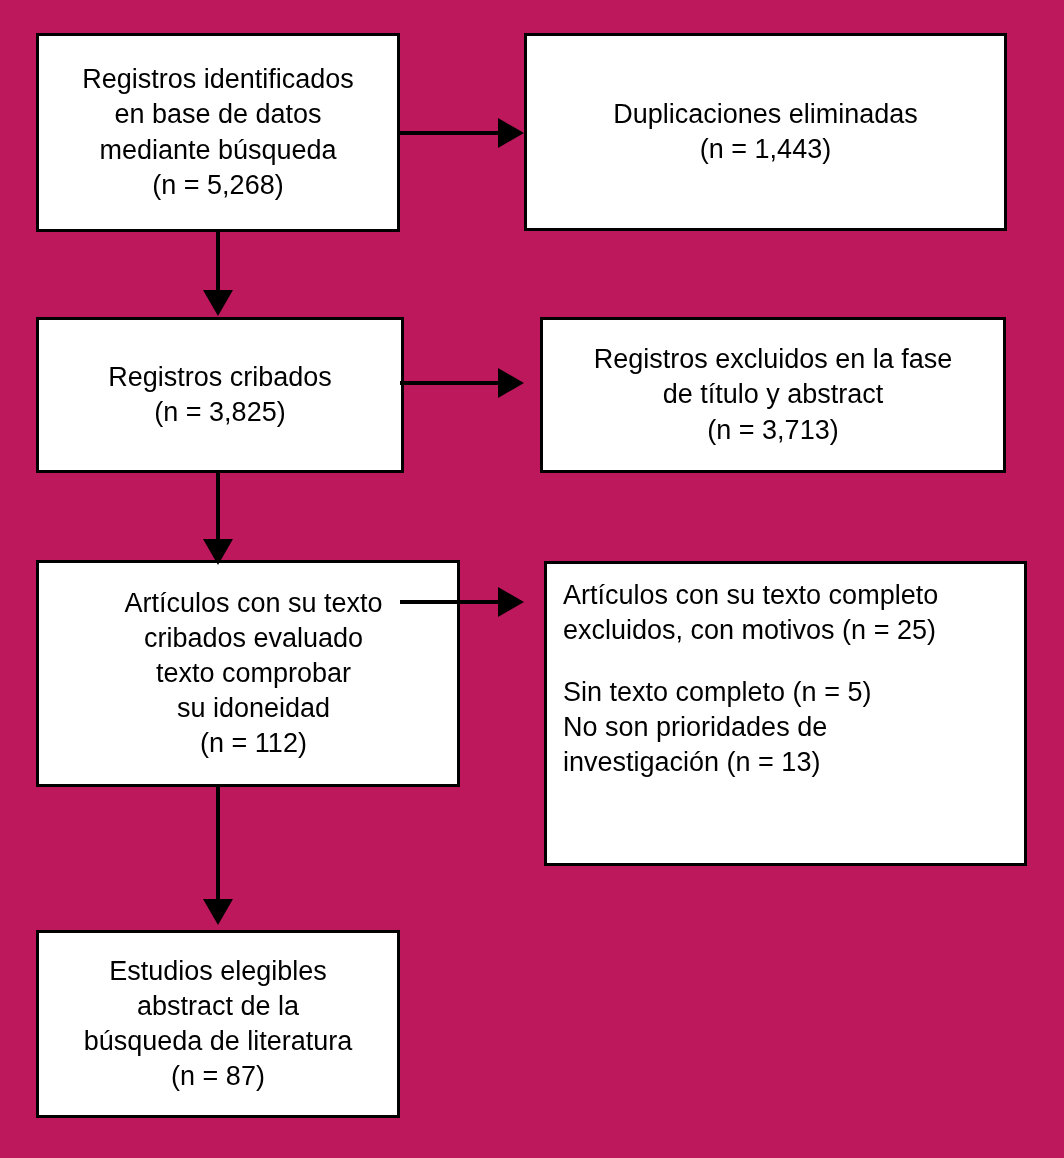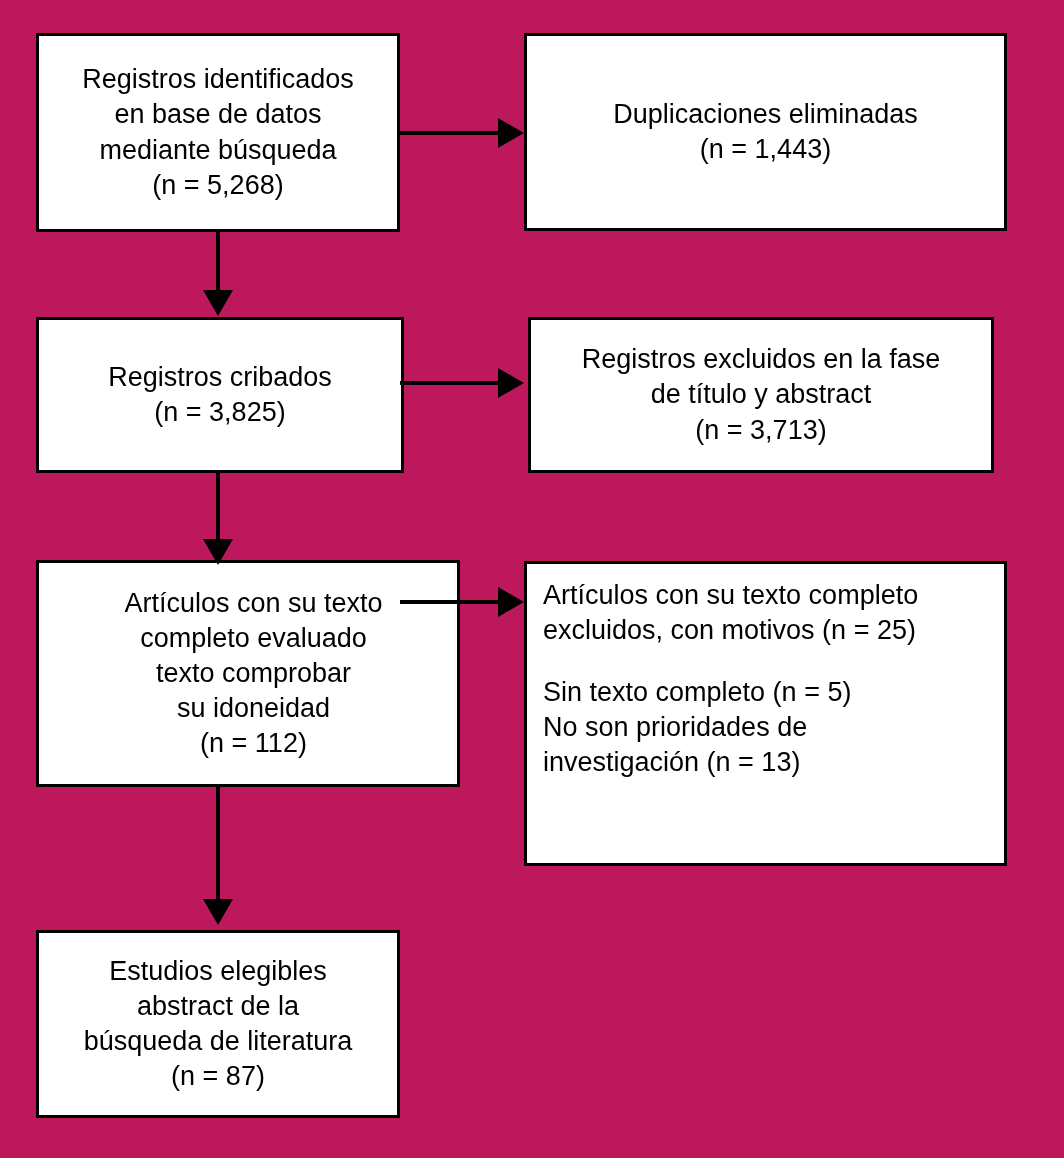--- a/index.html
+++ b/index.html
@@ -45,23 +45,23 @@
   }
   .spacer-line {
     display: block;
     height: 27px;
   }
 
   
   #box-identified   { left: 36px;  top: 33px;  width: 364px; height: 199px; }
   #box-duplicates   { left: 524px; top: 33px;  width: 483px; height: 198px; }
   #box-screened     { left: 36px;  top: 317px; width: 368px; height: 156px; }
-  #box-excluded-ta  { left: 528px; top: 317px; width: 466px; height: 156px; }
+  #box-excluded-ta  { left: 540px; top: 317px; width: 466px; height: 156px; }
   #box-fulltext     { left: 36px;  top: 560px; width: 424px; height: 227px; padding-left: 21px; }
-  #box-excluded-fl  { left: 524px; top: 561px; width: 483px; height: 305px; }
+  #box-excluded-fl  { left: 544px; top: 561px; width: 483px; height: 305px; }
   #box-included     { left: 36px;  top: 930px; width: 364px; height: 188px; }
   .conn-line-h {
     position: absolute;
     height: 4px;
     background: #000000;
   }
   .conn-line-v {
     position: absolute;
     width: 4px;
     background: #000000;
@@ -126,21 +126,21 @@
   </div>
 
   <div class="flow-box" id="box-excluded-ta">
     <span class="box-line">Registros excluidos en la fase</span>
     <span class="box-line">de título y abstract</span>
     <span class="box-line">(n = 3,713)</span>
   </div>
 
   <div class="flow-box" id="box-fulltext">
     <span class="box-line">Artículos con su texto</span>
-    <span class="box-line">completo evaluado</span>
+    <span class="box-line">cribados evaluado</span>
     <span class="box-line">texto comprobar</span>
     <span class="box-line">su idoneidad</span>
     <span class="box-line">(n = 112)</span>
   </div>
 
   <div class="flow-box align-left" id="box-excluded-fl">
     <span class="box-line">Artículos con su texto completo</span>
     <span class="box-line">excluidos, con motivos (n = 25)</span>
     <span class="spacer-line"></span>
     <span class="box-line">Sin texto completo (n = 5)</span>

